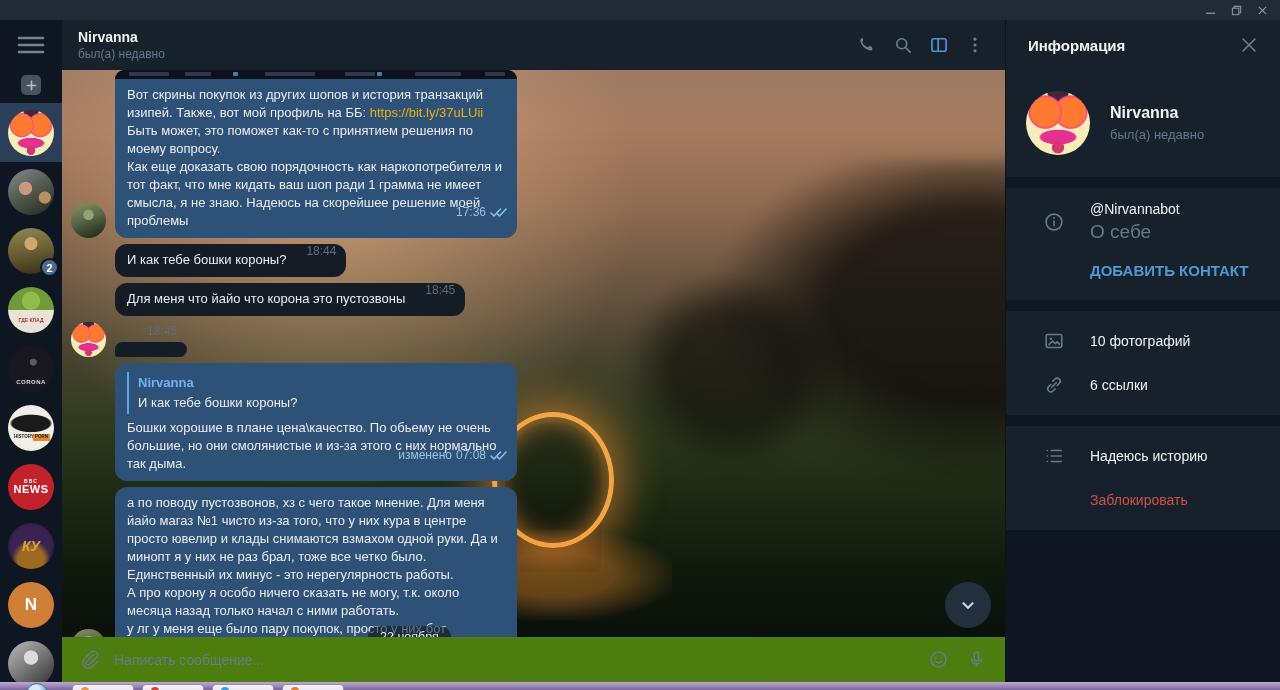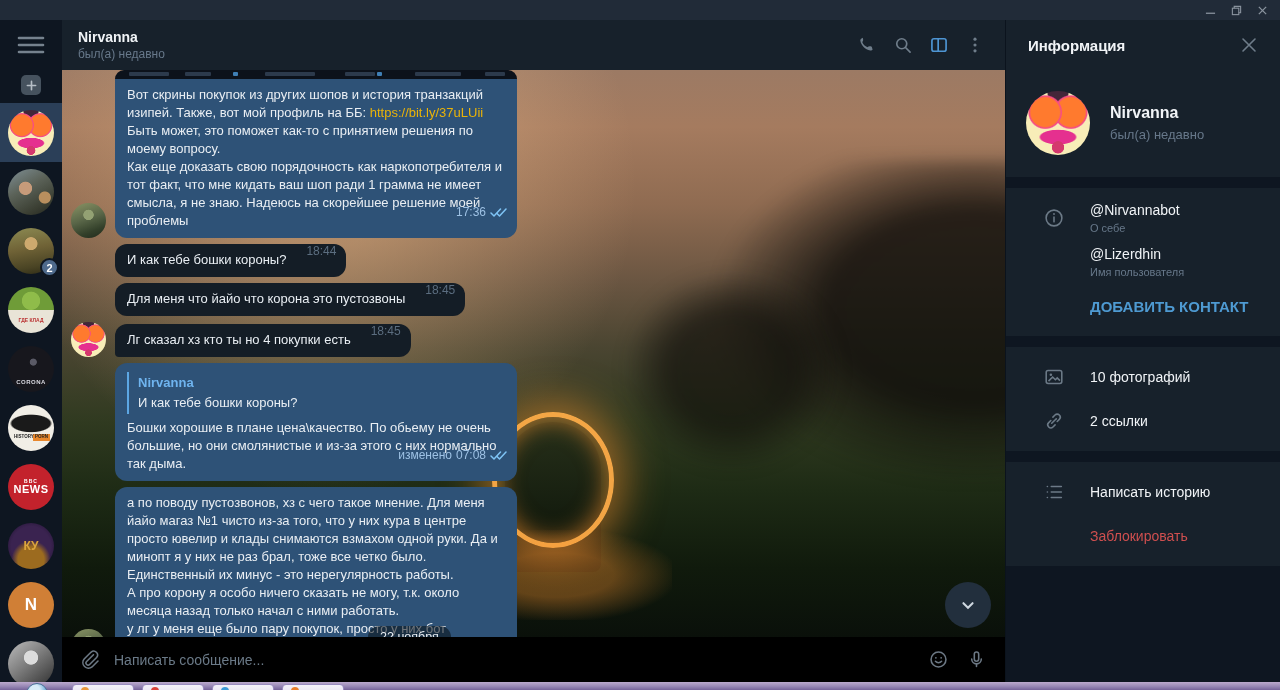--- a/index.html
+++ b/index.html
@@ -60,21 +60,21 @@
   .av-norange { background:#d07f36; }
   .av-marilyn { background:
       radial-gradient(circle at 50% 36%, #dcdcdc 0 18%, transparent 20%),
       linear-gradient(140deg, #bdbdbd 0%, #7e7e7e 45%, #2d2d2d 100%); }
   .av-label { color:#fff; font-weight:bold; text-align:center; line-height:1; }
   .lab-shrek { font-size:5px; color:#b33; margin-top:22px; }
   .lab-corona { font-size:6px; letter-spacing:.5px; margin-top:26px; color:#d8d8e0; }
   .lab-history { font-size:4.5px; color:#222; margin-top:20px; background:linear-gradient(90deg,transparent 55%,#e8872c 55%); padding:1px 2px; }
   .lab-bbc { font-size:5px; letter-spacing:1px; }
   .lab-bbc-news { font-size:11px; letter-spacing:.5px; }
-  .lab-ku { font-size:12px; color:#dba43c; }
+  .lab-ku { font-size:14px; color:#dba43c;font-style:italic; }
   .lab-norange { font-size:17px; }
 
   
   .center { width:943px; height:100%; flex:none; display:flex; flex-direction:column; position:relative; }
   .chat-header { height:50px; background:#17212b; display:flex; align-items:center; padding:0 12px 0 16px; flex:none; }
   .ch-titles { flex:1; cursor:pointer; }
   .ch-name { color:#f1f4f7; font-size:14px; font-weight:bold; }
   .ch-status { color:#67788a; font-size:12px; margin-top:2px; }
   .hbtn { width:36px; height:36px; display:flex; align-items:center; justify-content:center; color:#6f7d8a; cursor:pointer; }
   .hbtn svg { width:20px; height:20px; }
@@ -125,21 +125,21 @@
   .checks { display:flex; color:#7fc4f5; }
   .checks svg { width:17px; height:11px; }
 
   .date-pill { position:absolute; left:306px; top:556px; padding:4px 12px; border-radius:12px;
     background:rgba(8,14,20,.55); color:#e8edf2; font-size:12.5px; cursor:pointer; }
   .scroll-btn { position:absolute; left:883px; top:512px; width:46px; height:46px; border-radius:50%;
     background:#222f3d; color:#cfd8e0; display:flex; align-items:center; justify-content:center; cursor:pointer; }
   .scroll-btn svg { width:22px; height:22px; }
 
   
-  .composer { height:45px; background:#000000; display:flex; align-items:center; padding:0 10px 0 8px; flex:none; position:relative; z-index:4; }
+  .composer { height:45px; background:#4d7c0f; display:flex; align-items:center; padding:0 10px 0 8px; flex:none; position:relative; z-index:4; }
   .cbtn { width:38px; height:38px; display:flex; align-items:center; justify-content:center; color:#6c7884; cursor:pointer; flex:none; }
   .cbtn svg { width:21px; height:21px; }
   .msg-input { flex:1; background:transparent; border:none; outline:none; color:#dfe6ec; font-size:14px;
                font-family:"Liberation Sans", sans-serif; padding:0 6px; }
   .msg-input::placeholder { color:#6b7a88; }
 
   
   .panel { width:275px; height:100%; background:#0e1621; flex:none; display:flex; flex-direction:column; border-left:1px solid #0b131d; }
   .panel-header { height:50px; background:#17212b; display:flex; align-items:center; padding:0 14px 0 22px; flex:none; }
   .panel-title { flex:1; color:#f1f4f7; font-size:15px; font-weight:bold; }
@@ -151,21 +151,21 @@
   .prof-status { color:#67788a; font-size:13px; margin-top:5px; }
   .psec { background:#17212b; padding:8px 12px; margin-bottom:11px; }
   .psec:last-child { margin-bottom:0; flex:1; }
   .p-row { display:flex; align-items:center; min-height:44px; padding:5px 0; cursor:pointer; position:relative; }
   .p-icon { width:72px; flex:none; display:flex; align-items:center; justify-content:center; color:#6c7a87; }
   .p-icon svg { width:22px; height:22px; }
   .p-texts { flex:1; padding-right:12px; }
   .p-title { color:#f1f4f7; font-size:14px; }
   .p-title.accent { color:#4e9ad2; font-weight:bold; font-size:15px; }
   .p-title.danger { color:#cf4f4f; }
-  .p-sub { color:#67788a; font-size:11px; margin-top:4px; }
+  .p-sub { color:#67788a; font-size:19px; margin-top:4px; }
   .toggle { position:absolute; right:24px; width:37px; height:20px; border-radius:10px; background:#4e95d3; cursor:pointer; }
   .toggle::after { content:""; position:absolute; right:2px; top:2px; width:16px; height:16px; border-radius:50%; background:#eef4f9; }
 
   
   .taskbar { position:absolute; left:0; top:682px; width:1280px; height:8px; overflow:hidden;
     background:linear-gradient(180deg,#bcaacd 0%,#9787b4 55%,#756399 100%); }
   .tb-orb { position:absolute; left:26px; top:1px; width:22px; height:22px; border-radius:50%;
     background:radial-gradient(circle at 40% 30%, #d9ecf8 0 25%, #74acd8 60%, #3e77ab 100%); border:1px solid #4a6f96; }
   .tb-btn { position:absolute; top:2px; width:62px; height:20px; border-radius:4px; border:1px solid #9a8cc0;
     background:linear-gradient(180deg,#f5f2fa,#d9d2ea); }
@@ -347,21 +347,20 @@
                 <span class="meta">
                   <span>18:45</span>
                 </span>
               </div>
             </div>
           </div>
           <div class="msg-row">
             <div class="msg-avatar av-nirvanna"></div>
             <div class="msg-col">
               <div class="bubble in pad-meta tail">
-                <span class="msg-para">Лг сказал хз кто ты но 4 покупки есть</span>
                 <span class="meta">
                   <span>18:45</span>
                 </span>
               </div>
             </div>
           </div>
           <div class="msg-row">
             <div class="no-avatar"></div>
             <div class="msg-col">
               <div class="bubble out w-full">
@@ -455,27 +454,20 @@
               </svg>
             </span>
             <div class="p-texts">
               <div class="p-title">@Nirvannabot</div>
               <div class="p-sub">О себе</div>
             </div>
           </div>
           <div class="p-row">
             <span class="p-icon"></span>
             <div class="p-texts">
-              <div class="p-title">@Lizerdhin</div>
-              <div class="p-sub">Имя пользователя</div>
-            </div>
-          </div>
-          <div class="p-row">
-            <span class="p-icon"></span>
-            <div class="p-texts">
               <div class="p-title accent">ДОБАВИТЬ КОНТАКТ</div>
             </div>
           </div>
         </div>
         <div class="psec">
           <div class="p-row">
             <span class="p-icon">
               <svg viewBox="0 0 24 24" fill="none" stroke="currentColor" stroke-width="1.7">
                 <rect x="3.5" y="5" width="17" height="14" rx="2"></rect>
                 <circle cx="8.6" cy="9.6" r="1.4" fill="currentColor" stroke="none"></circle>
@@ -488,38 +480,38 @@
           </div>
           <div class="p-row">
             <span class="p-icon">
               <svg viewBox="0 0 24 24" fill="none" stroke="currentColor" stroke-width="1.7" stroke-linecap="round">
                 <path d="M9.5 14.5l5-5"></path>
                 <path d="M8.5 11.5l-2.3 2.3a3.3 3.3 0 0 0 4.7 4.7l2.3-2.3"></path>
                 <path d="M15.5 12.5l2.3-2.3a3.3 3.3 0 0 0-4.7-4.7l-2.3 2.3"></path>
               </svg>
             </span>
             <div class="p-texts">
-              <div class="p-title">2 ссылки</div>
+              <div class="p-title">6 ссылки</div>
             </div>
           </div>
         </div>
         <div class="psec">
           <div class="p-row">
             <span class="p-icon">
               <svg viewBox="0 0 24 24" fill="none" stroke="currentColor" stroke-width="1.7" stroke-linecap="round">
                 <line x1="9" y1="6" x2="20" y2="6"></line>
                 <line x1="9" y1="12" x2="20" y2="12"></line>
                 <line x1="9" y1="18" x2="20" y2="18"></line>
                 <circle cx="4.8" cy="6" r=".9" fill="currentColor" stroke="none"></circle>
                 <circle cx="4.8" cy="12" r=".9" fill="currentColor" stroke="none"></circle>
                 <circle cx="4.8" cy="18" r=".9" fill="currentColor" stroke="none"></circle>
               </svg>
             </span>
             <div class="p-texts">
-              <div class="p-title">Написать историю</div>
+              <div class="p-title">Надеюсь историю</div>
             </div>
           </div>
           <div class="p-row">
             <span class="p-icon"></span>
             <div class="p-texts">
               <div class="p-title danger">Заблокировать</div>
             </div>
           </div>
         </div>
       </div>

